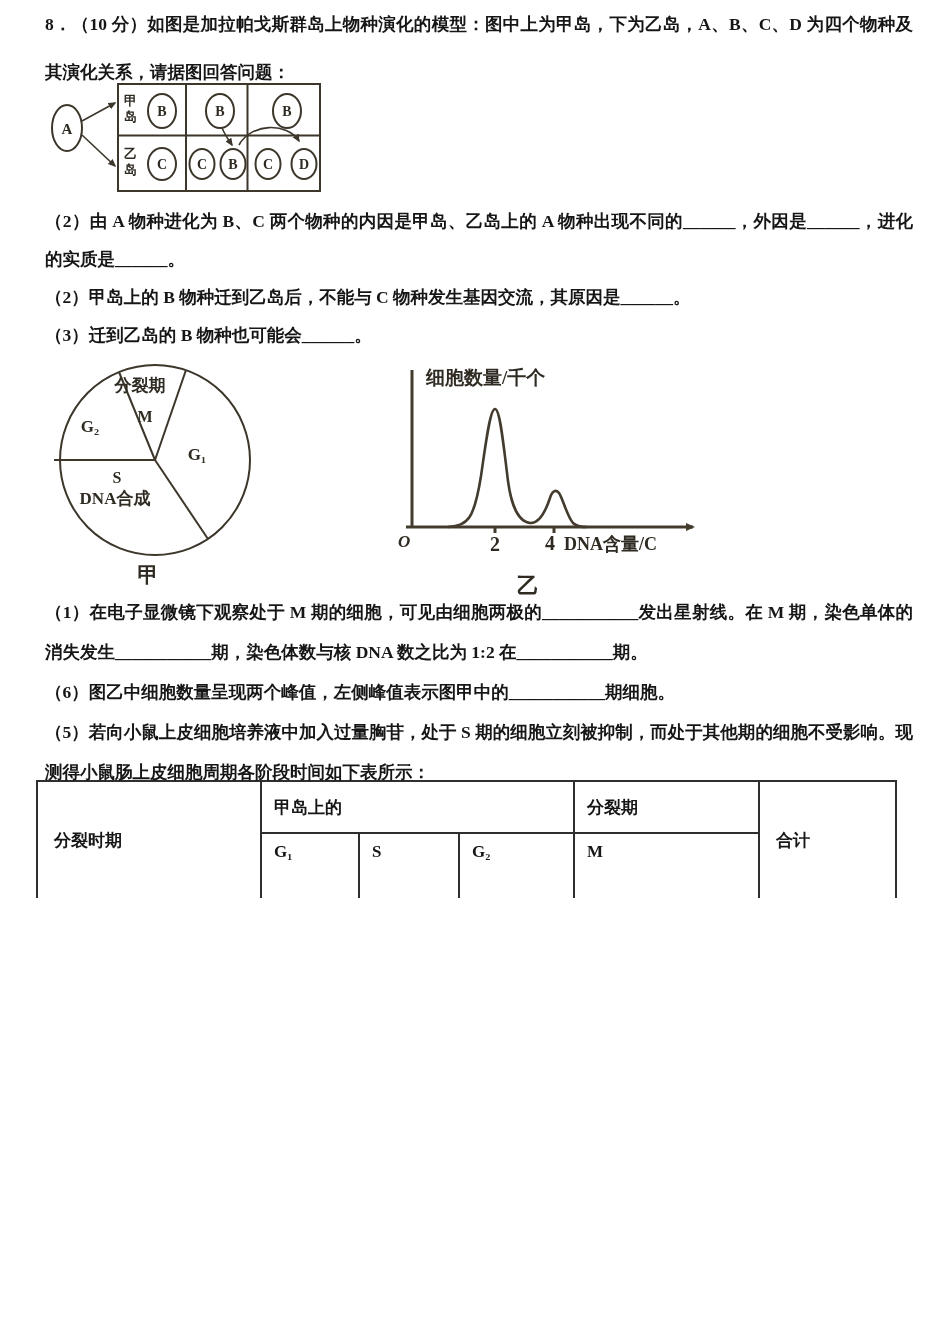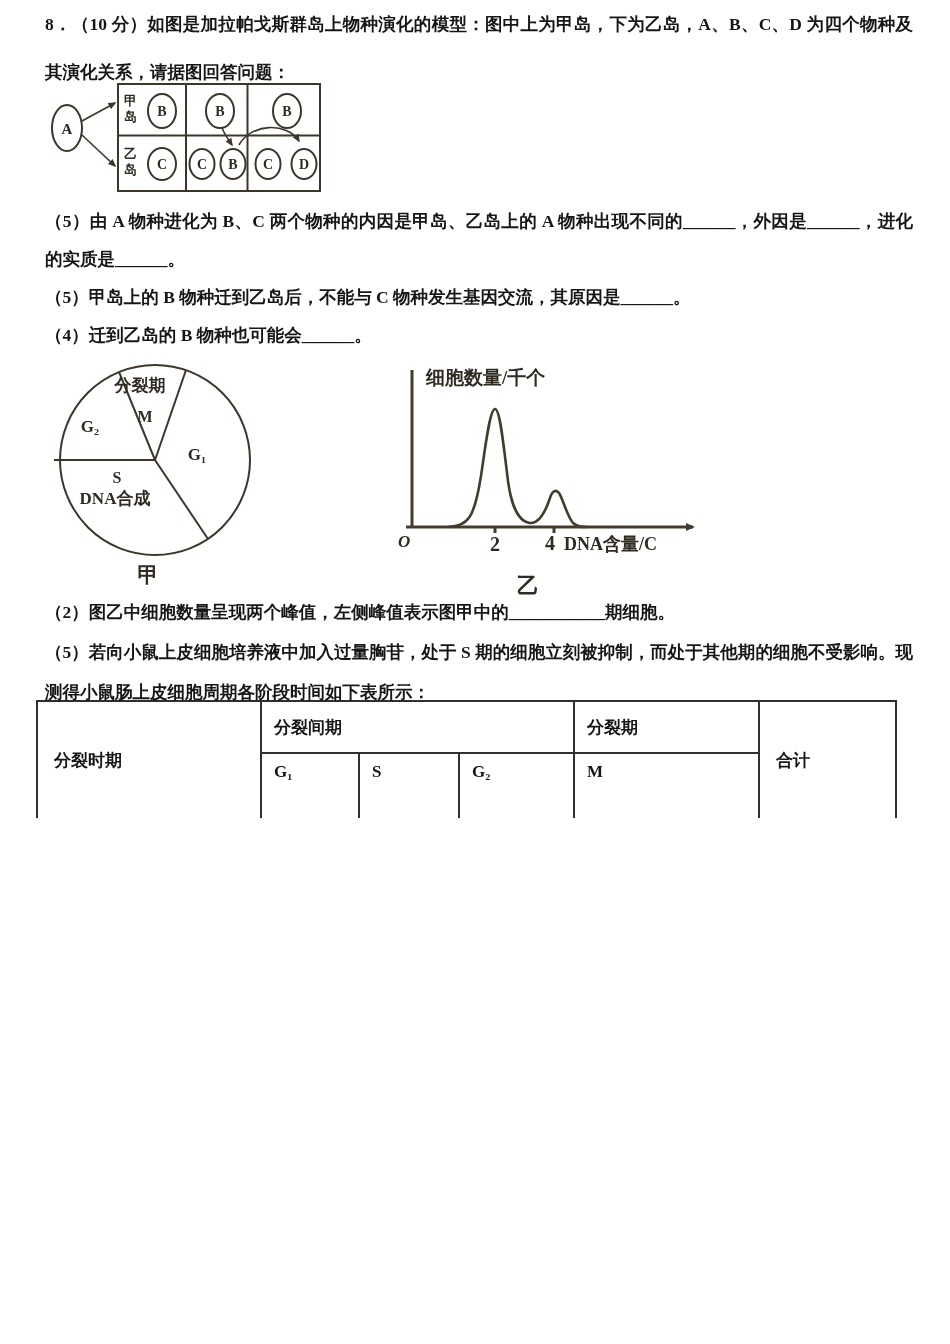--- a/index.html
+++ b/index.html
@@ -77,23 +77,23 @@
       <text class="ftxt" x="185" y="89" font-size="14" text-anchor="middle">B</text>
       <ellipse class="stroke" cx="220" cy="84" rx="12.5" ry="15"></ellipse>
       <text class="ftxt" x="220" y="89" font-size="14" text-anchor="middle">C</text>
       <ellipse class="stroke" cx="256" cy="84" rx="12.5" ry="15"></ellipse>
       <text class="ftxt" x="256" y="89" font-size="14" text-anchor="middle">D</text>
 
       <path class="stroke-thin" d="M 174 48 C 177 55, 180 59, 184 65" marker-end="url(#ah)"></path>
       <path class="stroke-thin" d="M 191 65 C 203 43, 239 42, 251 61" marker-end="url(#ah)"></path>
     </svg>
 
-    <p class="para lh38 p1">（5）由 A 物种进化为 B、C 两个物种的内因是甲岛、乙岛上的 A 物种出现不同的______，外因是______，进化的实质是______。</p>
-    <p class="para lh38">（5）甲岛上的 B 物种迁到乙岛后，不能与 C 物种发生基因交流，其原因是______。</p>
-    <p class="para lh38">（4）迁到乙岛的 B 物种也可能会______。</p>
+    <p class="para lh38 p1">（2）由 A 物种进化为 B、C 两个物种的内因是甲岛、乙岛上的 A 物种出现不同的______，外因是______，进化的实质是______。</p>
+    <p class="para lh38">（2）甲岛上的 B 物种迁到乙岛后，不能与 C 物种发生基因交流，其原因是______。</p>
+    <p class="para lh38">（3）迁到乙岛的 B 物种也可能会______。</p>
 
 
     <div class="figures">
 
       <svg class="fig-jia" width="230" height="232" viewBox="0 0 230 232">
         <circle class="stroke" cx="113" cy="102" r="95"></circle>
         <line class="stroke" x1="113" y1="102" x2="144" y2="12"></line>
         <line class="stroke" x1="113" y1="102" x2="77" y2="14"></line>
         <line class="stroke" x1="113" y1="102" x2="12" y2="102"></line>
         <line class="stroke" x1="113" y1="102" x2="166" y2="181"></line>
@@ -121,36 +121,37 @@
         <line class="axis" x1="164" y1="179" x2="164" y2="185"></line>
         <text class="ftxt" x="36" y="36" font-size="19">细胞数量/千个</text>
         <text class="ftxt" x="8" y="199" font-size="17" font-style="italic">O</text>
         <text class="ftxt" x="105" y="203" font-size="20" text-anchor="middle">2</text>
         <text class="ftxt" x="160" y="202" font-size="20" text-anchor="middle">4</text>
         <text class="ftxt" x="174" y="202" font-size="18">DNA含量/C</text>
         <text class="ftxt" x="138" y="245" font-size="22" text-anchor="middle">乙</text>
       </svg>
     </div>
 
-    <p class="para lh40">（2）图乙中细胞数量呈现两个峰值，左侧峰值表示图甲中的___________期细胞。</p>
+    <p class="para lh40 q9p1">（1）在电子显微镜下观察处于 M 期的细胞，可见由细胞两极的___________发出星射线。在 M 期，染色单体的消失发生___________期，染色体数与核 DNA 数之比为 1:2 在___________期。</p>
+    <p class="para lh40">（6）图乙中细胞数量呈现两个峰值，左侧峰值表示图甲中的___________期细胞。</p>
     <p class="para lh40">（5）若向小鼠上皮细胞培养液中加入过量胸苷，处于 S 期的细胞立刻被抑制，而处于其他期的细胞不受影响。现测得小鼠肠上皮细胞周期各阶段时间如下表所示：</p>
 
     <table class="gridtable">
       <colgroup>
         <col style="width:224px">
           <col style="width:98px">
           <col style="width:100px">
         <col style="width:115px">
           <col style="width:185px">
           <col style="width:137px">
       </colgroup>
       <tbody>
           <tr>
         <td rowspan="2" class="spanrow cut">分裂时期</td>
-        <td colspan="3" class="toprow">分裂间期</td>
+        <td colspan="3" class="toprow">甲岛上的</td>
         <td class="toprow">分裂期</td>
         <td rowspan="2" class="spanrow cut">合计</td>
       </tr>
       <tr>
         <td class="phaserow cut">G₁</td>
         <td class="phaserow cut">S</td>
         <td class="phaserow cut">G₂</td>
         <td class="phaserow cut">M</td>
       </tr>
     </tbody>

